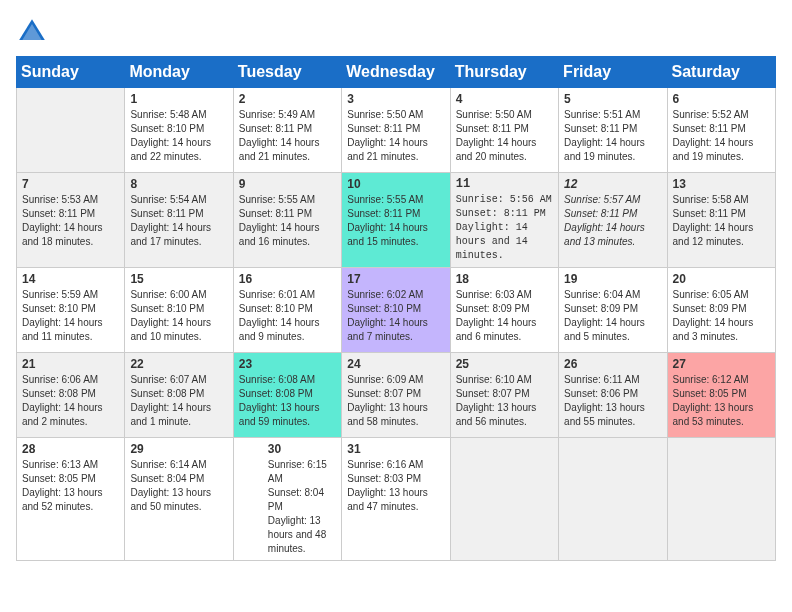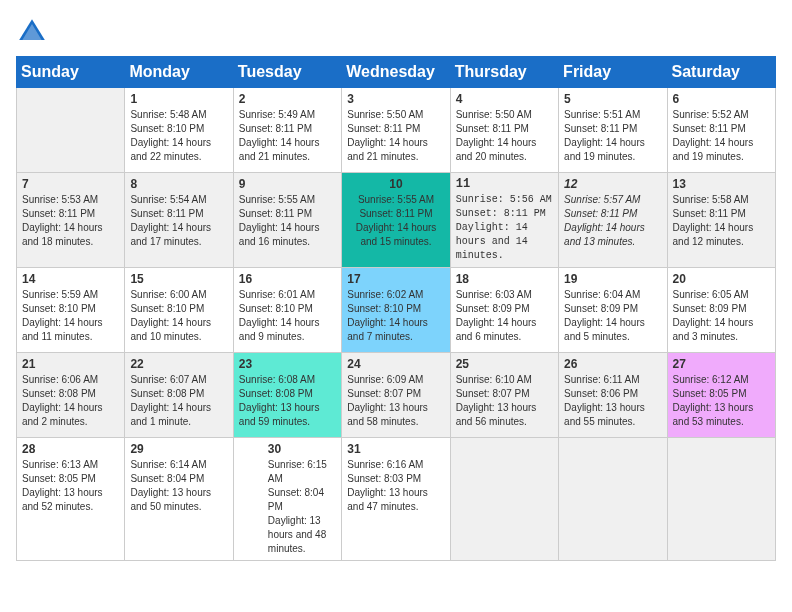--- a/index.html
+++ b/index.html
@@ -186,21 +186,21 @@
         </div>
       </td>
         <td style="background: rgb(240, 240, 240);">
         <div class="day-number">9</div>
         <div class="day-info">
           Sunrise: 5:55 AM<br>
           Sunset: 8:11 PM<br>
           Daylight: 14 hours and 16 minutes.
         </div>
       </td>
-        <td style="background: #14b8a6; text-align: center;">
+        <td style="background: #5eead4;">
         <div class="day-number">10</div>
         <div class="day-info">
           Sunrise: 5:55 AM<br>
           Sunset: 8:11 PM<br>
           Daylight: 14 hours and 15 minutes.
         </div>
       </td>
         <td style="background: rgb(240, 240, 240); font-family: Liberation Mono, monospace;">
         <div class="day-number">11</div>
         <div class="day-info">
@@ -244,21 +244,21 @@
         </div>
       </td>
         <td style="background: rgb(255, 255, 255);">
         <div class="day-number">16</div>
         <div class="day-info">
           Sunrise: 6:01 AM<br>
           Sunset: 8:10 PM<br>
           Daylight: 14 hours and 9 minutes.
         </div>
       </td>
-        <td style="background: #7dd3fc;">
+        <td style="background: #c4b5fd;">
         <div class="day-number">17</div>
         <div class="day-info">
           Sunrise: 6:02 AM<br>
           Sunset: 8:10 PM<br>
           Daylight: 14 hours and 7 minutes.
         </div>
       </td>
         <td style="background: rgb(255, 255, 255);">
         <div class="day-number">18</div>
         <div class="day-info">
@@ -326,21 +326,21 @@
         </div>
       </td>
         <td style="background: rgb(240, 240, 240);">
         <div class="day-number">26</div>
         <div class="day-info">
           Sunrise: 6:11 AM<br>
           Sunset: 8:06 PM<br>
           Daylight: 13 hours and 55 minutes.
         </div>
       </td>
-        <td style="background: #f0abfc; margin-left: 48px;">
+        <td style="background: #fca5a5; margin-left: 48px;">
         <div class="day-number">27</div>
         <div class="day-info">
           Sunrise: 6:12 AM<br>
           Sunset: 8:05 PM<br>
           Daylight: 13 hours and 53 minutes.
         </div>
       </td>
       </tr>
       <tr>
         <td style="background: rgb(255, 255, 255);">

